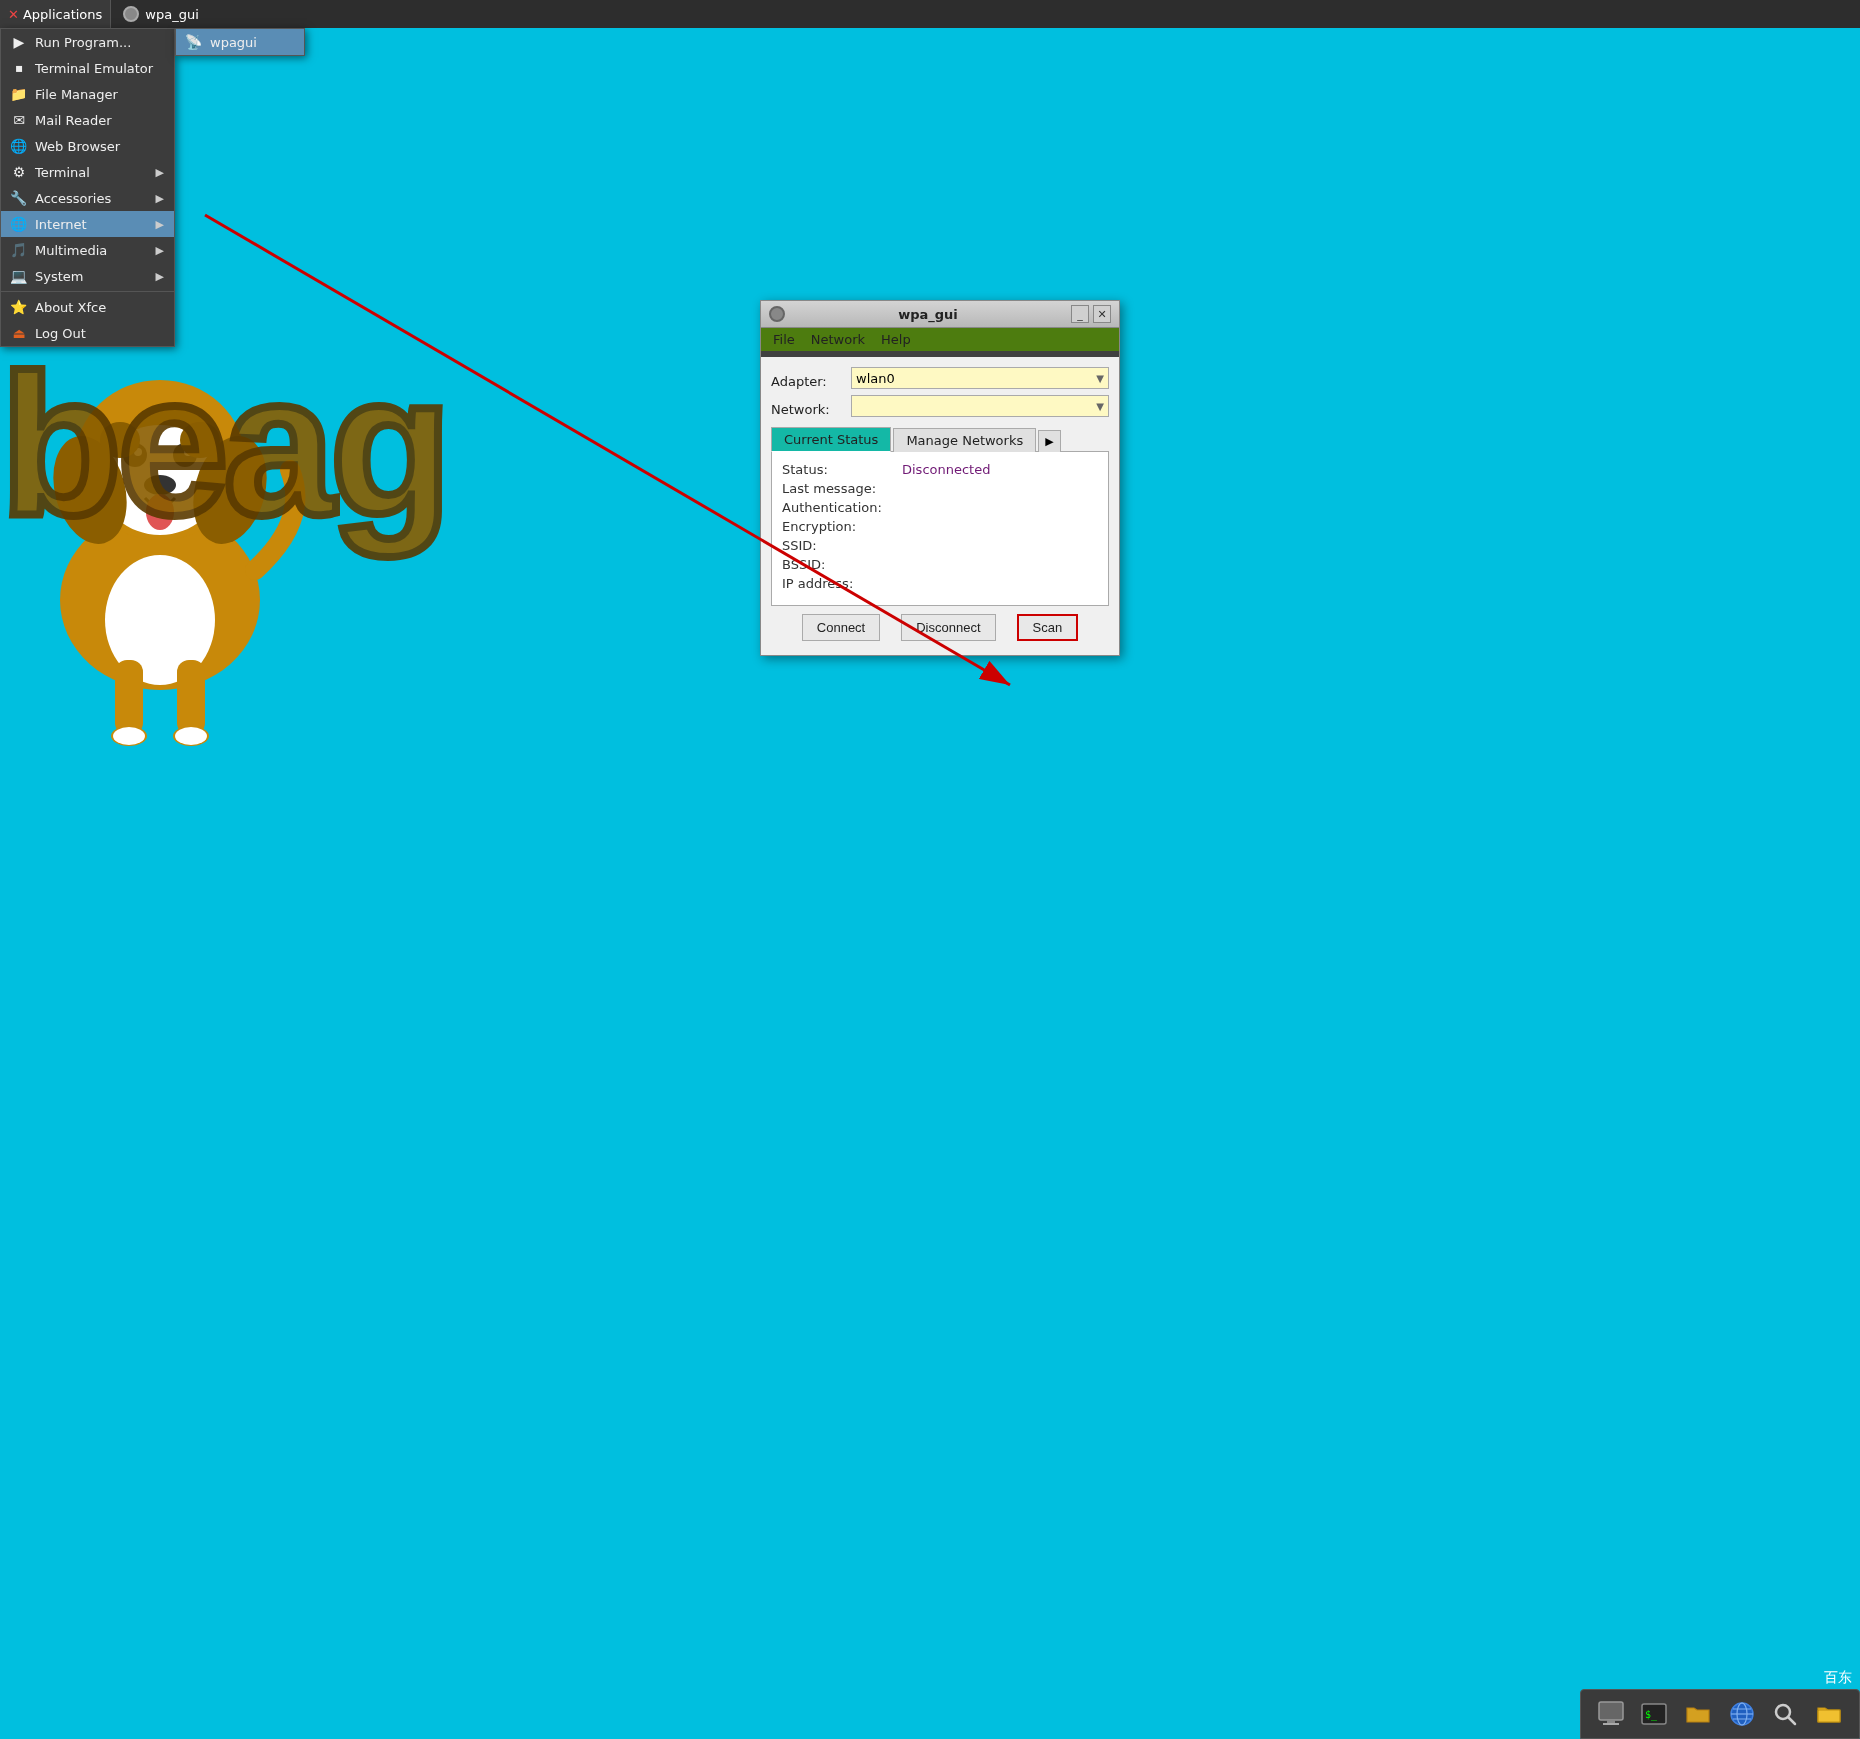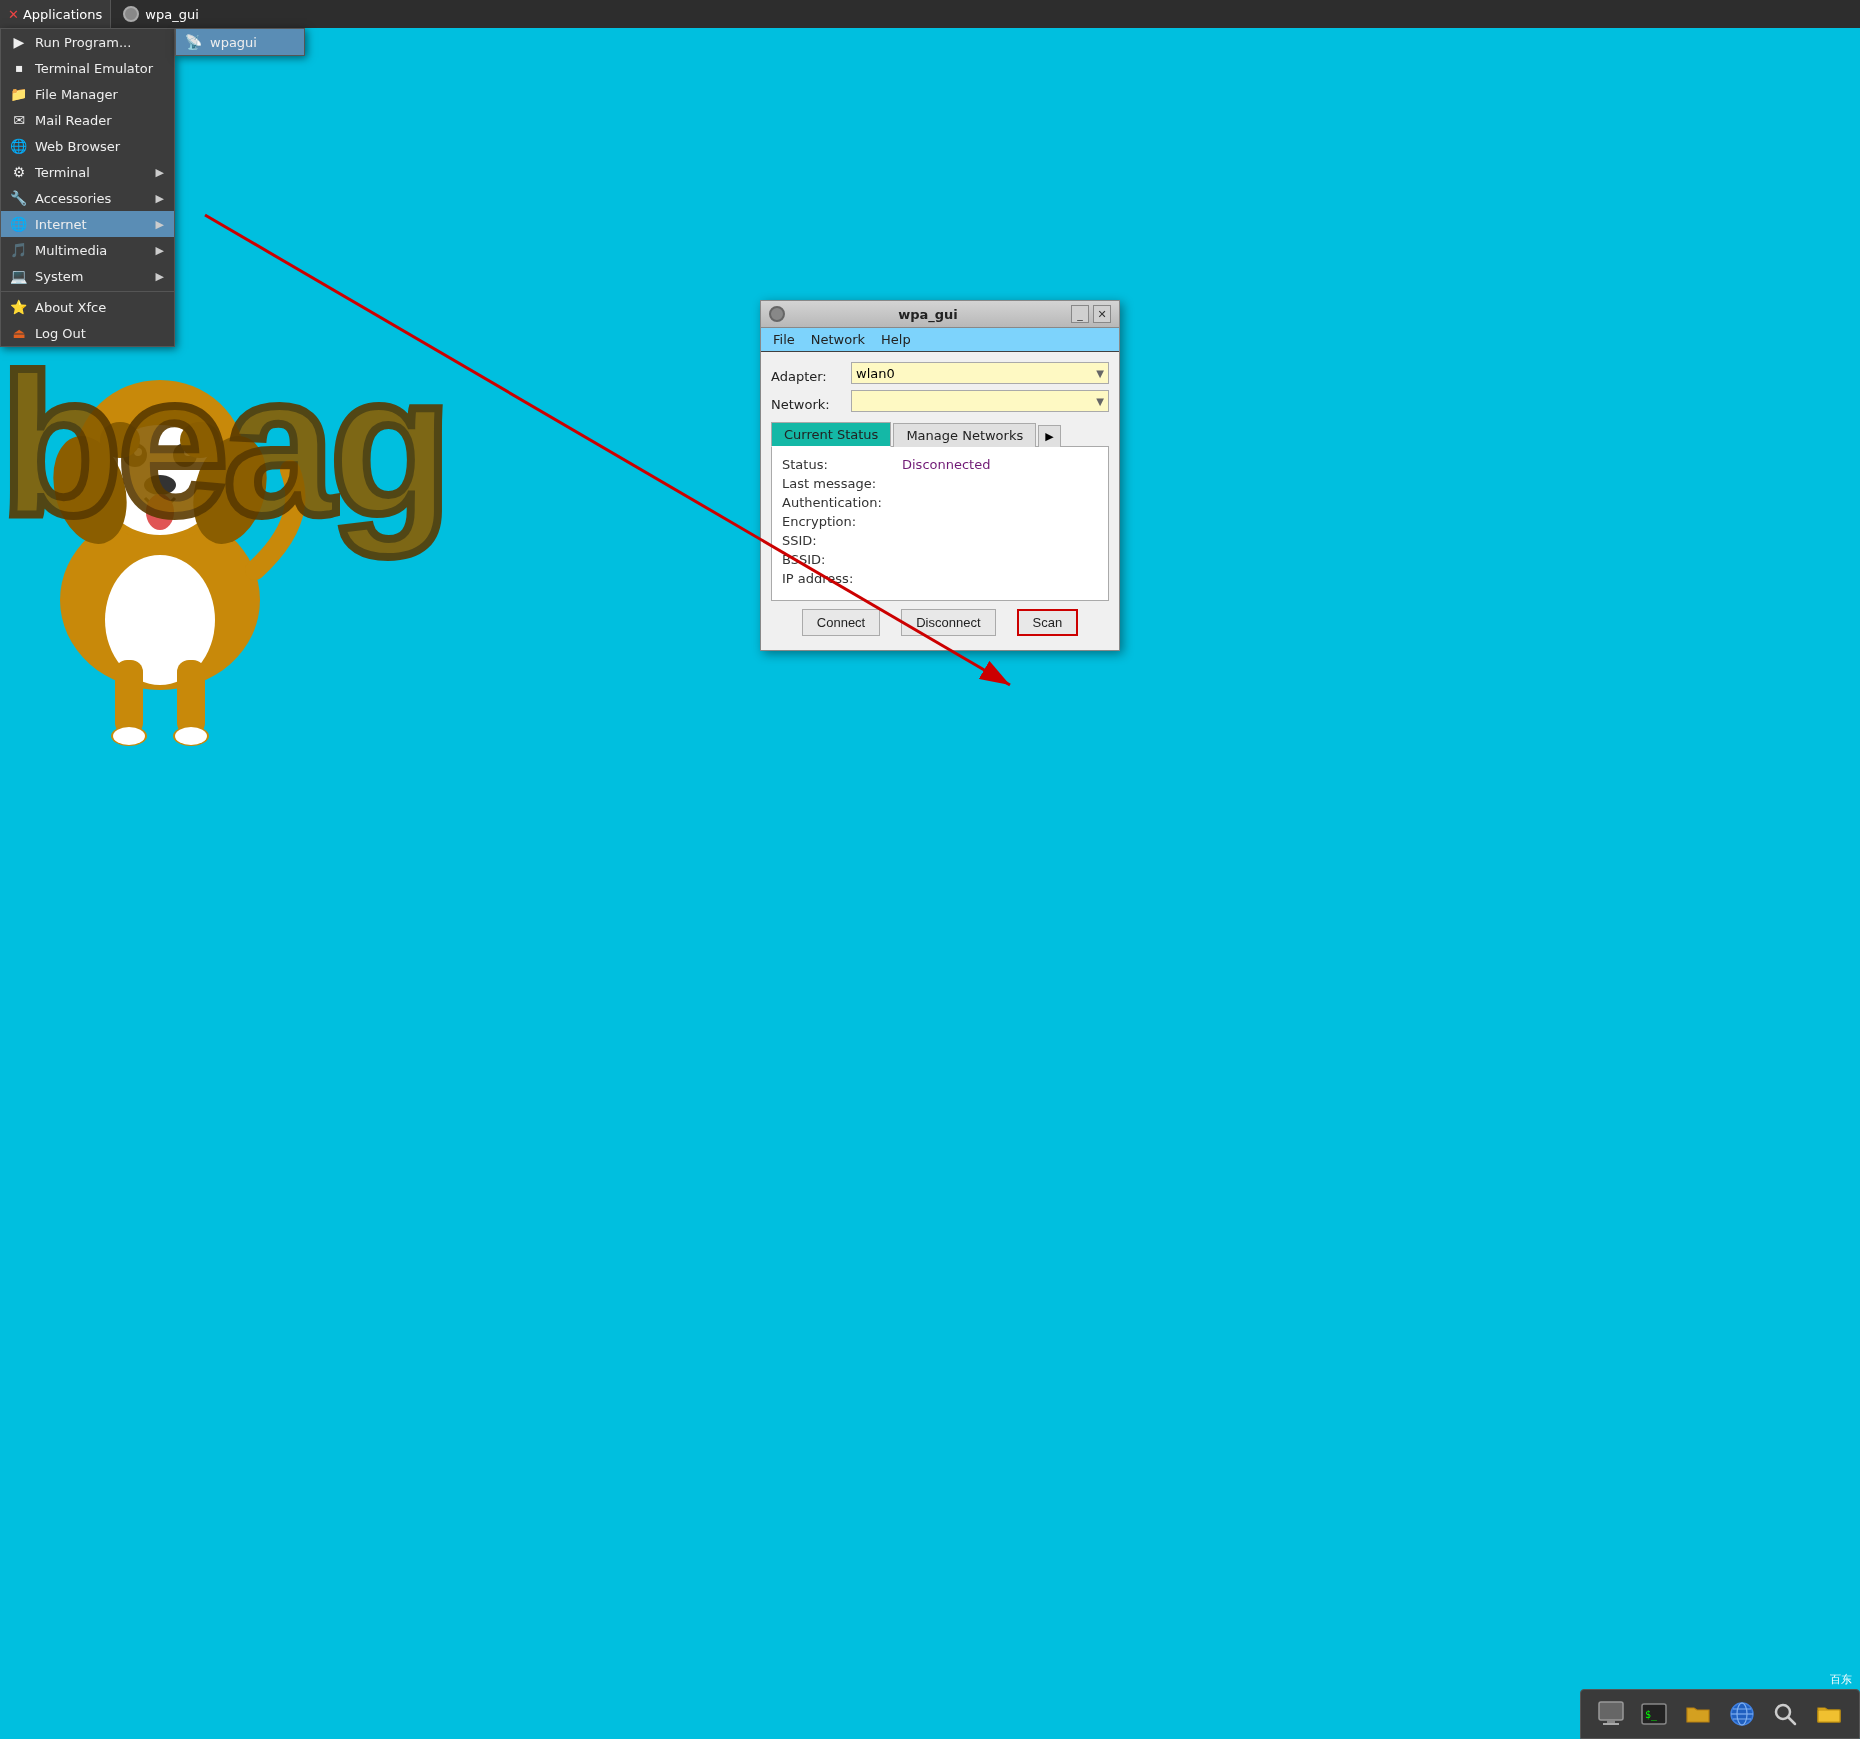--- a/index.html
+++ b/index.html
@@ -163,22 +163,22 @@
       border: 1px solid #888;
       cursor: pointer;
       display: flex; align-items: center; justify-content: center;
       font-size: 11px;
       color: #333;
     }
 
     
     .wpa-menubar {
       display: flex;
-      background: #7dd3fc;
-      border-bottom: 1px solid #404040;
+      background: #4d7c0f;
+      border-bottom: 6px solid #404040;
       padding: 2px 4px;
     }
     .wpa-menubar-item {
       padding: 2px 8px;
       cursor: pointer;
       font-size: 13px;
       color: #222;
     }
 
     
@@ -325,21 +325,21 @@
       align-items: center;
       justify-content: center;
       cursor: pointer;
       border-radius: 4px;
     }
     .taskbar-time {
       position: absolute;
       bottom: 52px;
       right: 8px;
       color: #fff;
-      font-size: 11px;
+      font-size: 14px;
     }
 
     
     .beagle-dog {
       position: absolute;
       top: 270px;
       left: 0;
       width: 320px;
       height: 480px;
     }

